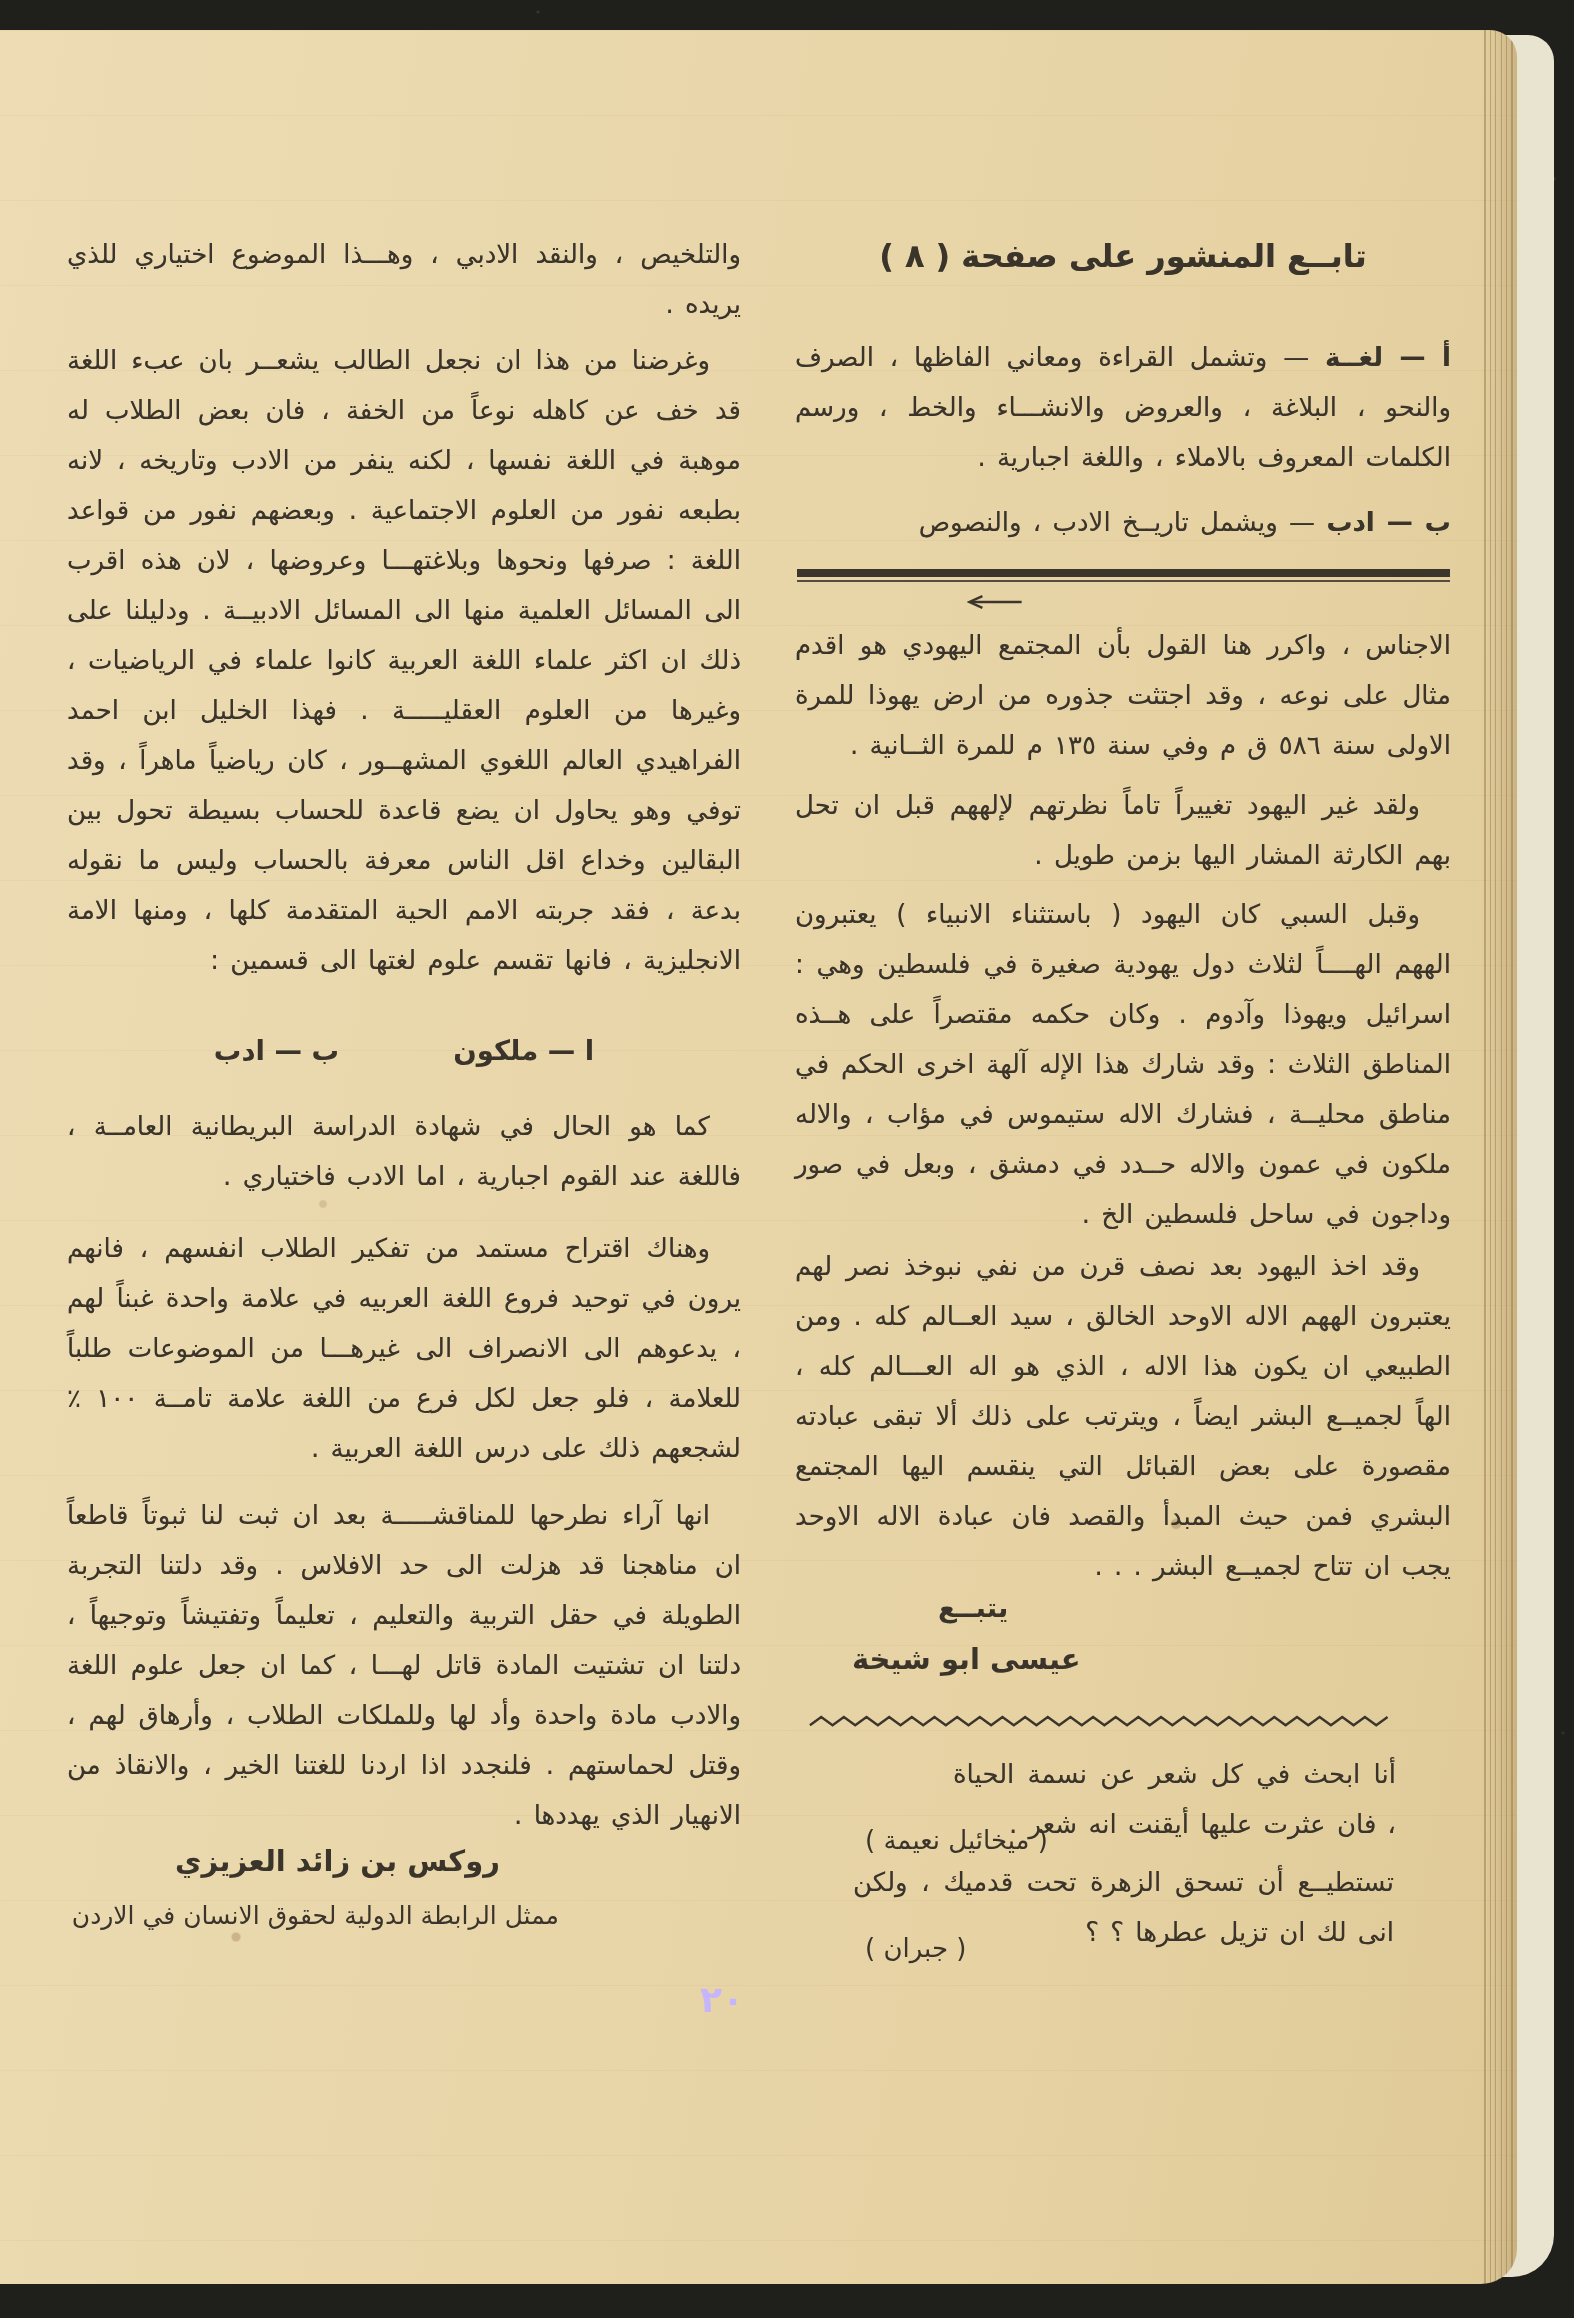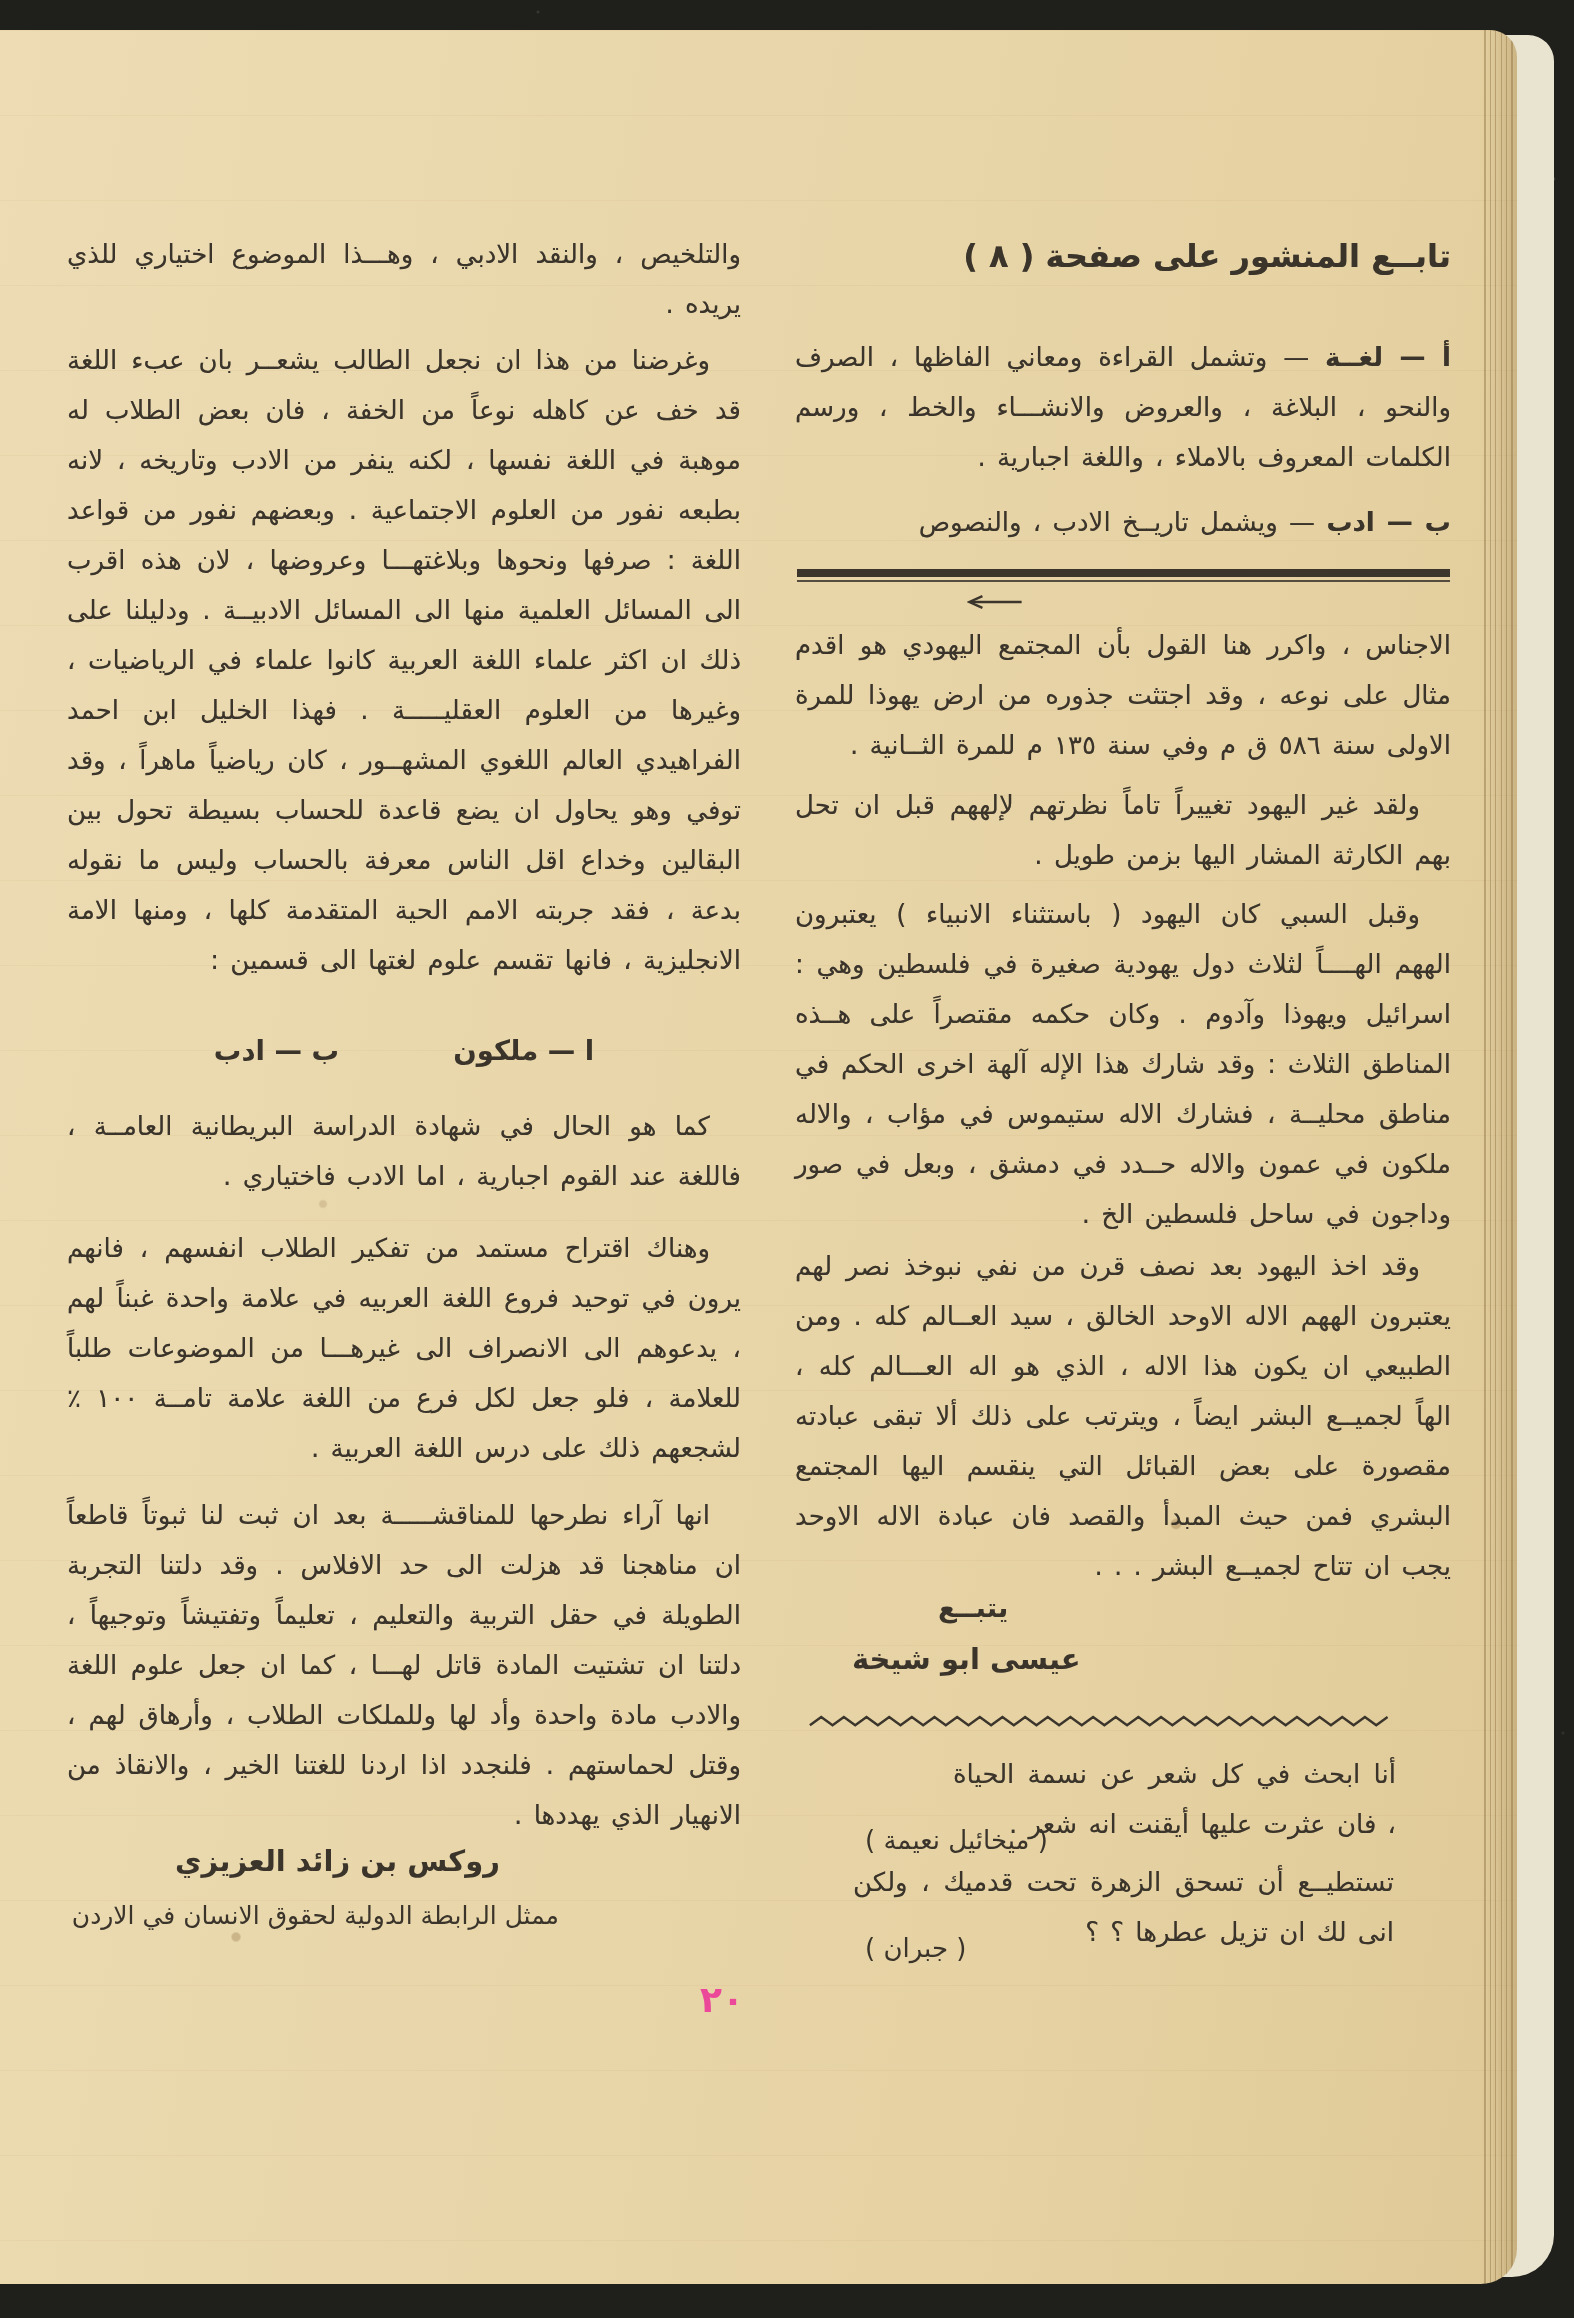--- a/index.html
+++ b/index.html
@@ -48,21 +48,21 @@
   .col-right{left:795px;width:656px;}
   .col-left{left:67px;width:674px;}
   .para, .item{
     position:absolute;right:0;width:100%;margin:0;
     font-size:26px;line-height:50px;text-align:justify;word-spacing:3px;
     text-shadow:0 0 0.6px rgba(58,52,43,.45);
   }
   .indent{text-indent:31px;}
   .b{font-weight:700;}
   
-  .r-header{position:absolute;top:237px;right:0;width:100%;margin:0;text-align:right;
+  .r-header{position:absolute;top:237px;right:0;width:100%;margin:0;text-align:center;
     font-size:32px;font-weight:700;letter-spacing:0.6px;text-shadow:0 0 0.6px rgba(58,52,43,.5);}
   .r-item-a{top:332px;}
   .r-item-b{top:497px;}
   .r-rule{position:absolute;top:569px;right:1.2px;width:653px;height:15.5px;
     background:linear-gradient(#3b352c 0 8.4px, transparent 8.4px 11.4px, rgba(59,53,44,.85) 11.4px 13px, transparent 13px);}
   .r-arrow{position:absolute;top:593px;left:172px;}
   .r-p0{top:620px;}
   .r-p1{top:780px;}
   .r-p2{top:889px;}
   .r-p3{top:1241px;}
@@ -81,21 +81,21 @@
   .l-p0{top:229px;}
   .l-p1{top:335px;}
   .l-subjects{position:absolute;top:1025px;right:0;width:100%;display:flex;
     justify-content:center;gap:114px;font-size:27.5px;font-weight:700;line-height:50px;}
   .l-p2{top:1101px;}
   .l-p3{top:1223px;}
   .l-p4{top:1490px;}
   .l-sig{position:absolute;top:1844px;left:108px;margin:0;font-size:29px;font-weight:700;}
   .l-title{position:absolute;top:1892px;left:4.8px;margin:0;font-size:25px;line-height:48px;}
   .page-number{position:absolute;top:1979px;left:700px;margin:0;
-    font-size:36px;font-weight:700;color:#ec4899;}
+    font-size:36px;font-weight:700;color:#c4b5fd;}
 </style>
 </head>
 <body>
 
 <div class="under-page"></div>
 
 <div class="paper">
   <div class="edge-stack"></div>
 </div>
 

